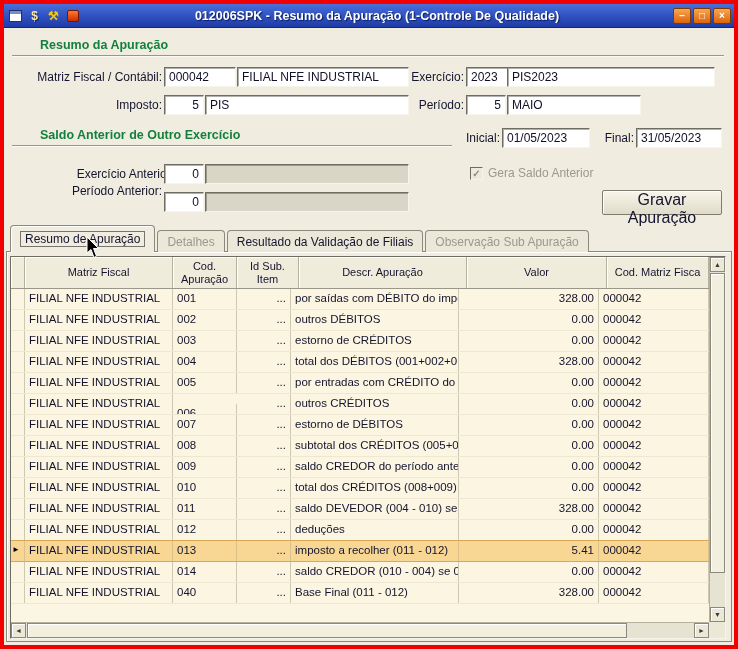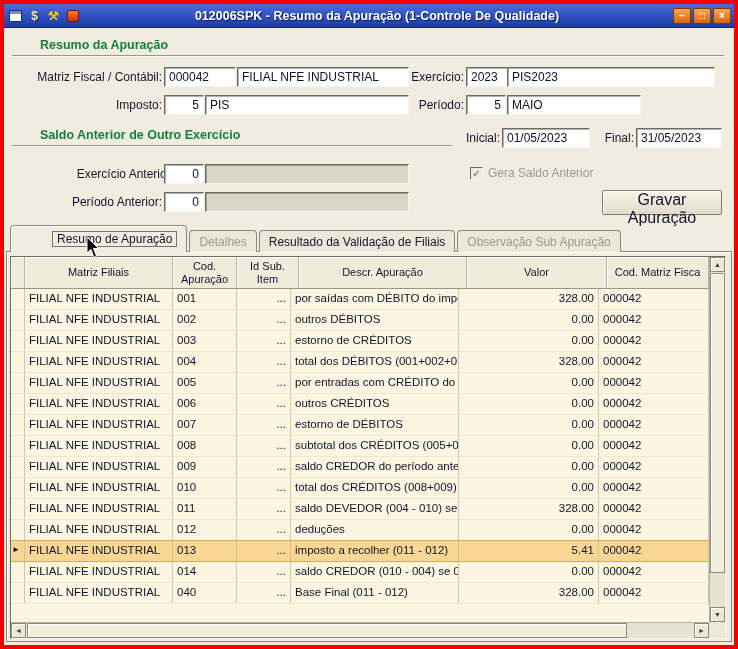--- a/index.html
+++ b/index.html
@@ -39,21 +39,21 @@
     font-size:10px;line-height:11px;text-align:center;color:#8d8b7e;font-weight:bold;}
   .cblbl{font-size:12px;color:#9b998c;}
 
   
   .tabs{position:absolute;left:6px;top:221px;height:27px;display:flex;align-items:flex-end;z-index:5;}
   .tab{height:22px;padding:4px 9px 0;margin-right:2px;background:#ebe8d9;border:1px solid #8b897b;border-bottom:none;
     border-radius:4px 4px 0 0;font-size:12px;color:#14142e;position:relative;white-space:nowrap;cursor:default;}
   .tab.active{height:27px;background:#f0ede0;padding-top:6px;box-shadow:inset 1px 1px 0 #fff;}
   .tab.active::after{content:"";position:absolute;left:1px;right:1px;bottom:-2px;height:3px;background:#f0ede0;}
   .tab.disabled{color:#9b998c;}
-  .tabfocus{border:1px solid #77756a;padding:0 4px;margin-left:32px;}
+  .tabfocus{border:1px solid #77756a;padding:0 4px;}
   .tabpage{position:absolute;left:2px;top:247px;width:726px;height:391px;background:#f0ede0;
     border:1px solid #8b897b;box-shadow:inset 1px 1px 0 #fff;z-index:1;}
 
   
   .grid{position:absolute;left:6px;top:252px;width:716px;height:383px;z-index:2;
     border:1px solid;border-color:#6f6d61 #f7f5ea #f7f5ea #6f6d61;background:#fbf5e1;}
   .grid-data{position:absolute;left:0;top:0;right:16px;bottom:16px;overflow:hidden;}
   .grid-header{display:flex;height:32px;background:#f0ecdc;border-bottom:1px solid #99968a;}
   .gh{border-right:1px solid #b5b1a0;box-shadow:inset 1px 1px 0 #fff;display:flex;align-items:center;justify-content:center;
     text-align:center;font-size:11px;color:#14142e;white-space:pre-line;line-height:1.15;flex:none;}
@@ -121,21 +121,21 @@
 
   <div class="lbl" style="left:20px;top:163px;width:150px;">Exercício Anterior:</div>
   <input class="field num" style="left: 160px; top: 160px; width: 40px;" readonly="" value="0">
   <div class="field gray" style="left:201px;top:160px;width:204px;"></div>
 
   <div class="cbwrap" style="left:466px;top:162px;">
     <span class="cbbox">✓</span>
     <span class="cblbl">Gera Saldo Anterior</span>
   </div>
 
-  <div class="lbl" style="left:8px;top:191px;width:150px;">Período Anterior:</div>
+  <div class="lbl" style="left:8px;top:180px;width:150px;">Período Anterior:</div>
   <input class="field num" style="left: 160px; top: 188px; width: 40px;" readonly="" value="0">
   <div class="field gray" style="left:201px;top:188px;width:204px;"></div>
 
   <button class="btn" style="left:598px;top:186px;width:120px;height:25px;">Gravar Apuração</button>
 
   <div class="tabs">
     <div class="tab active"><span class="tabfocus">Resumo de Apuração</span></div>
     <div class="tab disabled"><span>Detalhes</span></div>
     <div class="tab"><span>Resultado da Validação de Filiais</span></div>
     <div class="tab disabled"><span>Observação Sub Apuração</span></div>
@@ -144,21 +144,21 @@
   <svg class="cursor" width="14" height="22" viewBox="0 0 14 22">
     <polygon points="1,0 1,16 5,12.5 8,20.5 10.5,19.2 7.5,11.5 12.5,11.5" fill="#000" stroke="#fff" stroke-width="1"></polygon>
   </svg>
 
   <div class="tabpage"></div>
 
   <div class="grid">
     <div class="grid-data">
       <div class="grid-header">
           <div class="gh ind"></div>
-          <div class="gh" style="width: 148px;">Matriz Filiais</div>
+          <div class="gh" style="width: 148px;">Matriz Fiscal</div>
           <div class="gh" style="width: 64px;">Cod.
 Apuração</div>
           <div class="gh" style="width: 62px;">Id Sub.
 Item</div>
           <div class="gh" style="width: 168px;">Descr. Apuração</div>
           <div class="gh" style="width: 140px;">Valor</div>
           <div class="gh" style="flex: 1 1 0%;">Cod. Matriz Fisca</div>
         </div>
       <div>
           <div class="grow">
@@ -202,21 +202,21 @@
             <div class="gc" style="text-align: left; width: 148px;">FILIAL NFE INDUSTRIAL</div>
             <div class="gc" style="text-align: left; width: 64px;">005</div>
             <div class="gc" style="text-align: right; width: 54px;">...</div>
             <div class="gc" style="text-align: left; width: 168px;">por entradas com CRÉDITO do i</div>
             <div class="gc" style="text-align: right; width: 140px;">0.00</div>
             <div class="gc" style="text-align: left; flex: 1 1 0%;">000042</div>
           </div>
           <div class="grow">
             <div class="gc ind"></div>
             <div class="gc" style="text-align: left; width: 148px;">FILIAL NFE INDUSTRIAL</div>
-            <div class="gc" style="text-align: left; width: 64px;">006</div>
+            <div class="gc" style="text-align: left; width: 64px; margin-top: 10px;">006</div>
             <div class="gc" style="text-align: right; width: 54px;">...</div>
             <div class="gc" style="text-align: left; width: 168px;">outros CRÉDITOS</div>
             <div class="gc" style="text-align: right; width: 140px;">0.00</div>
             <div class="gc" style="text-align: left; flex: 1 1 0%;">000042</div>
           </div>
           <div class="grow">
             <div class="gc ind"></div>
             <div class="gc" style="text-align: left; width: 148px;">FILIAL NFE INDUSTRIAL</div>
             <div class="gc" style="text-align: left; width: 64px;">007</div>
             <div class="gc" style="text-align: right; width: 54px;">...</div>

